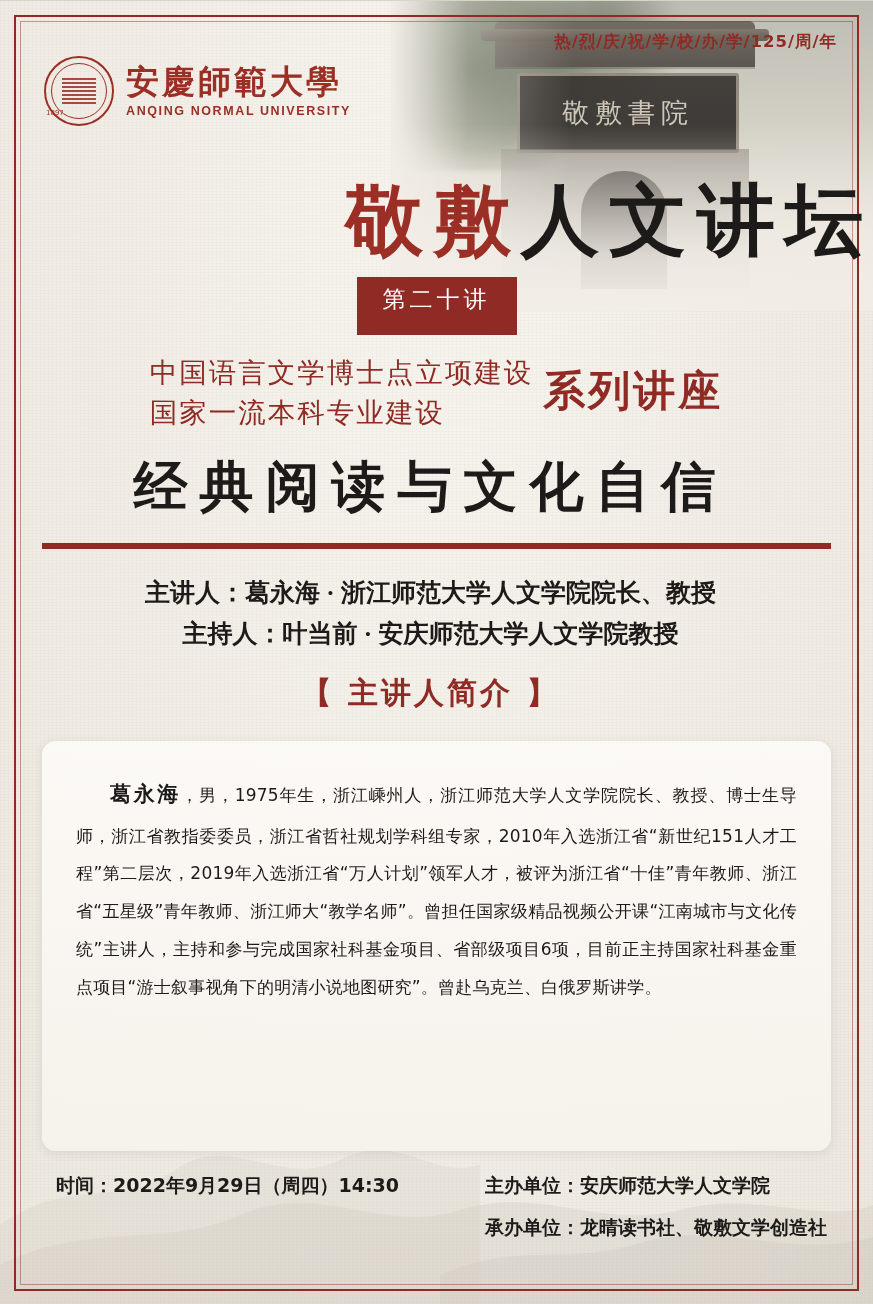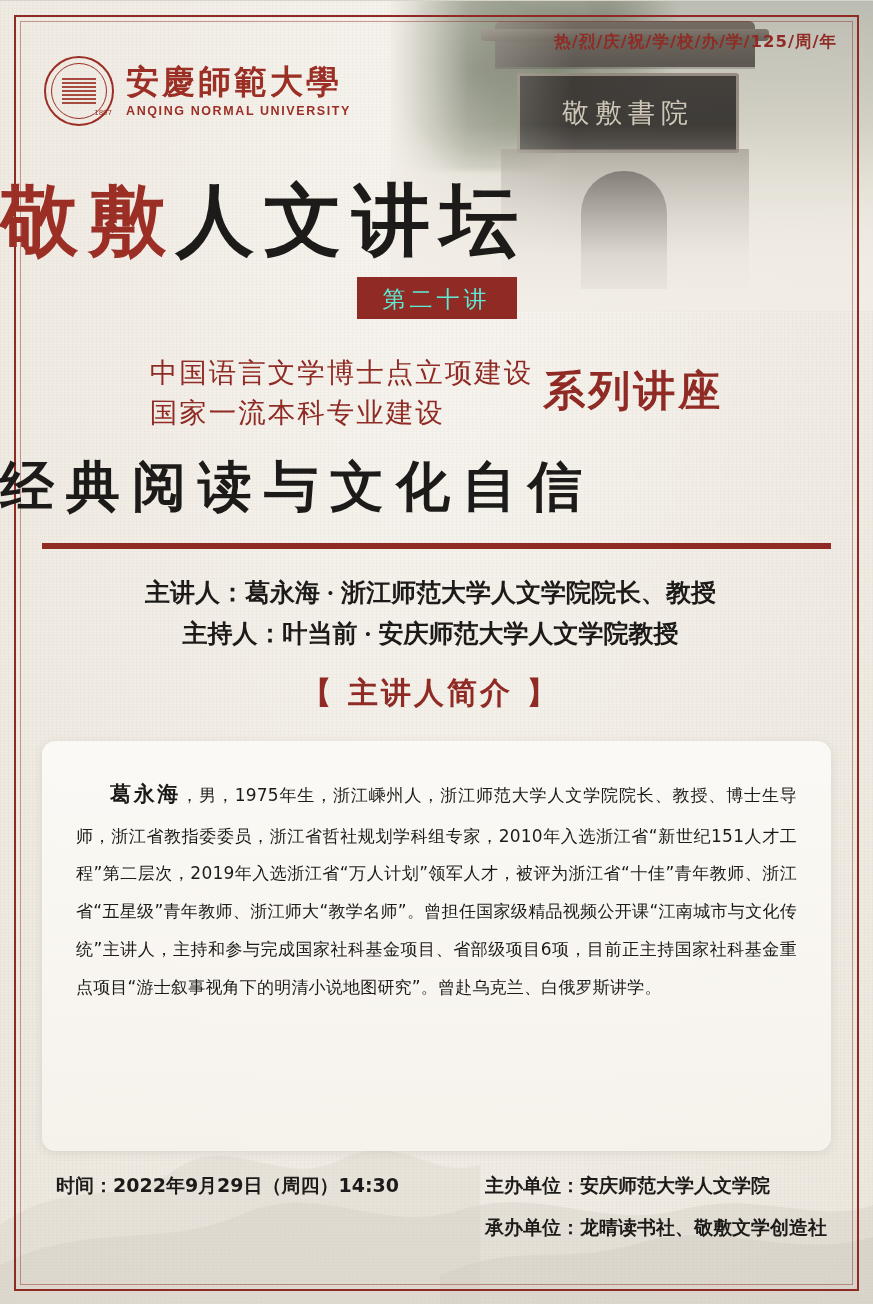--- a/index.html
+++ b/index.html
@@ -164,21 +164,21 @@
     position:absolute; left:5px; top:5px; right:5px; bottom:5px;
     border:1px solid #9b2e25; border-radius:50%;
   }
   .seal .seal-core {
     position:absolute; left:16px; top:20px; right:16px; bottom:20px;
     background: repeating-linear-gradient(0deg,#9b2e25 0 2px, transparent 2px 4px);
     opacity:.85;
   }
   .seal .seal-year {
     position:absolute; left:0; right:0; bottom:7px;
-    text-align:right; font-size:7px; color:#9b2e25;
+    text-align:left; font-size:7px; color:#9b2e25;
     font-family:"DejaVu Sans", sans-serif;
   }
   .uni-names { display:flex; flex-direction:column; }
   .uni-cn {
     color:#9b2e25;
     font-size: 33px;
     letter-spacing: 3px;
     font-family: "DejaVu Serif", serif;
     font-weight: bold;
     line-height: 1.1;
@@ -189,40 +189,40 @@
     letter-spacing: 1.6px;
     font-family: "Liberation Sans", sans-serif;
     font-weight: bold;
     margin-top: 4px;
   }
 
   
   .big-title {
     position: absolute;
     left: 0; right: 0; top: 168px;
-    text-align: left;
+    text-align: right;
     font-family: "DejaVu Serif", serif;
     font-weight: bold;
     font-size: 78px;
     letter-spacing: 10px;
     color: #1d1b19;
     white-space: nowrap;
   }
   .big-title .red { color: #9b2e25; }
 
   .chapter-badge {
     position: absolute;
     left: 50%; top: 276px;
     transform: translateX(-50%);
     background: #8f2b24;
-    color: #5eead4;
+    color: #ffffff;
     font-family: "DejaVu Serif", serif;
     font-size: 23px;
     letter-spacing: 4px;
-    padding: 7px 26px 4px;
+    padding: 7px 26px 20px;
     white-space: nowrap;
   }
 
   .series-wrap {
     position: absolute;
     left: 0; right: 0; top: 352px;
     display: flex;
     justify-content: center;
     align-items: center;
     gap: 10px;
@@ -242,21 +242,21 @@
     font-weight:bold;
     font-size: 42px;
     letter-spacing: 3px;
     white-space: nowrap;
     padding-bottom: 4px;
   }
 
   .lecture-title {
     position: absolute;
     left: 0; right: 12px; top: 450px;
-    text-align: left;
+    text-align: center;
     font-family: "DejaVu Serif", serif;
     font-weight: bold;
     font-size: 54px;
     letter-spacing: 12px;
     color: #1d1b19;
     white-space: nowrap;
   }
 
   .divider {
     position: absolute;

